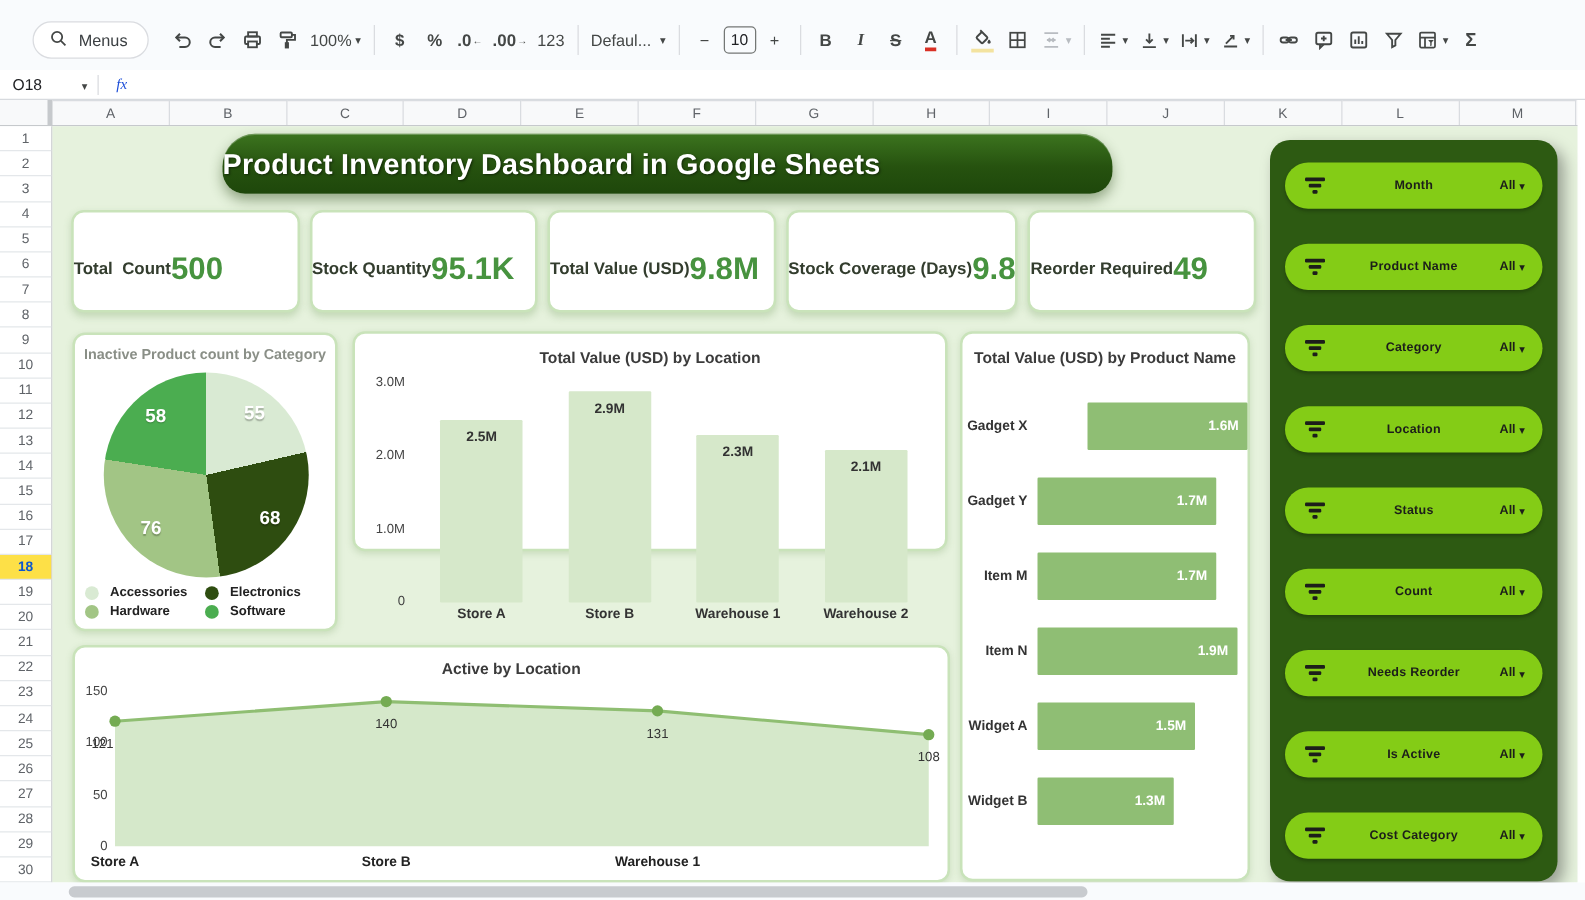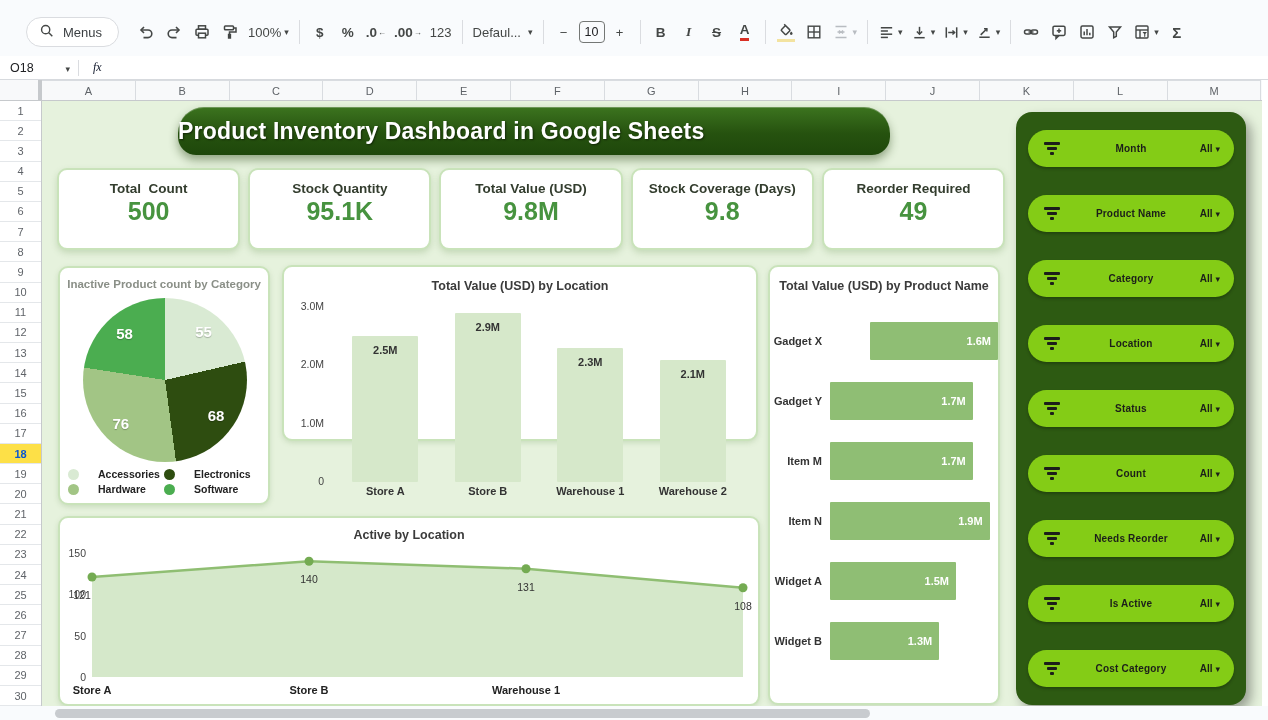--- a/index.html
+++ b/index.html
@@ -25,21 +25,21 @@
   .u-red { border-bottom:3px solid #d93025; line-height:1; padding-bottom:1px; font-weight:bold; }
   .u-yellow { border-bottom:3px solid #f3e3a0; line-height:1; padding-bottom:1px; }
   .dec-arrow { font-size:8px; margin-left:1px; color:#444746; }
 
   
   .formula-bar { position:absolute; left:0; top:56px; width:1268px; height:24px; background:#fff;
                  border-bottom:1px solid #d7dade; display:flex; align-items:center; }
   .name-box { width:78px; display:flex; align-items:center; justify-content:space-between;
               padding:0 8px 0 10px; font-size:12.5px; color:#202124; cursor:pointer; }
   .fb-div { width:1px; height:16px; background:#dadce0; }
-  .fx-label { font-style:italic; color:#0f172a; font-size:12px; margin:0 14px; font-family:"Liberation Serif",serif; }
+  .fx-label { font-style:italic; color:#1d4ed8; font-size:12px; margin:0 14px; font-family:"Liberation Serif",serif; }
 
   
   .col-headers { position:absolute; left:0; top:80px; width:1262px; height:21px; display:flex;
                  background:#f8f9fa; border-bottom:1px solid #c6c9cc; overflow:hidden; }
   .corner { width:42px; height:21px; background:#f8f9fa; border-right:4px solid #c6c9cc; flex:none; cursor:pointer; }
   .col-cell { width:93.8px; flex:none; display:flex; align-items:center; justify-content:center;
               font-size:11px; color:#5f6368; border-right:1px solid #d9dce0; border-top:1px solid #d9dce0; cursor:pointer; }
 
   
   .row-headers { position:absolute; left:0; top:101px; width:42px; height:605px; display:flex; flex-direction:column;
@@ -51,38 +51,38 @@
 
   
   .banner { position:absolute; left:178px; top:107px; width:712px; height:48px;
             background:linear-gradient(180deg,#3c741f 0%,#26520f 55%,#1e470b 100%);
             border-radius:26px 26px 18px 18px; display:flex; align-items:center; justify-content:flex-start;
             box-shadow:0 5px 10px rgba(40,70,20,.45), inset 0 1px 0 rgba(255,255,255,.25); }
   .banner span { color:#fff; font-weight:bold; font-size:23px; letter-spacing:.2px; text-shadow:1px 1px 2px rgba(0,0,0,.5); }
 
   .kpi-row { position:absolute; left:57px; top:168px; width:948px; height:82px; display:flex; gap:8px; }
   .kpi-card { flex:1; background:#fff; border:2px solid #c9e3ba; border-radius:10px;
-              box-shadow:0 3px 6px rgba(120,160,100,.3); display:flex; flex-direction:column;
+              box-shadow:0 3px 6px rgba(120,160,100,.3); display:flex; flex-direction:row;
               align-items:center; padding-top:11px; cursor:pointer; }
   .kpi-label { font-size:13.5px; font-weight:bold; color:#333d2e; white-space:pre; }
   .kpi-value { font-size:25px; font-weight:bold; color:#47933f; margin-top:1px; }
 
   .panel { position:absolute; background:#fff; border:2px solid #c9e3ba; border-radius:10px;
            box-shadow:0 2px 5px rgba(120,160,100,.25); cursor:pointer; }
   .panel-title { text-align:center; font-weight:bold; font-size:12.5px; color:#3b3b3b; }
 
   
   #pie-panel { left:58px; top:266px; width:212px; height:239px; }
   #pie-panel .panel-title { color:#8a8f87; font-size:11.5px; margin-top:10px; }
   .pie { position:absolute; left:23px; top:30px; width:164px; height:164px; border-radius:50%; }
   .pie-label { position:absolute; color:#fff; font-weight:bold; font-size:15px; transform:translate(-50%,-50%);
                text-shadow:0 1px 1px rgba(0,0,0,.25); }
   .pie-legend { position:absolute; left:0; bottom:8px; width:100%; display:grid;
                 grid-template-columns:96px 96px; justify-content:center; row-gap:3px; }
-  .leg-item { display:flex; align-items:center; gap:19px; font-size:10.5px; font-weight:bold; color:#222; }
+  .leg-item { display:flex; align-items:center; gap:9px; font-size:10.5px; font-weight:bold; color:#222; }
   .leg-swatch { width:11px; height:11px; border-radius:50%; flex:none; }
 
   
   #bar-panel { left:282px; top:265px; width:476px; height:176px; }
   #bar-panel .panel-title { margin-top:12px; }
   .bar-plot { position:absolute; left:50px; top:40px; width:410px; height:175px; display:flex; justify-content:space-around; align-items:flex-end; }
   .bar-slot { position:relative; width:66px; height:100%; }
   .vbar { position:absolute; bottom:0; left:0; width:66px; border-radius:1px; }
   .vbar-label { position:absolute; width:66px; text-align:center; font-size:11px; font-weight:bold; color:#333; }
   .bar-ytick { position:absolute; width:40px; text-align:right; font-size:10.5px; color:#444; }

